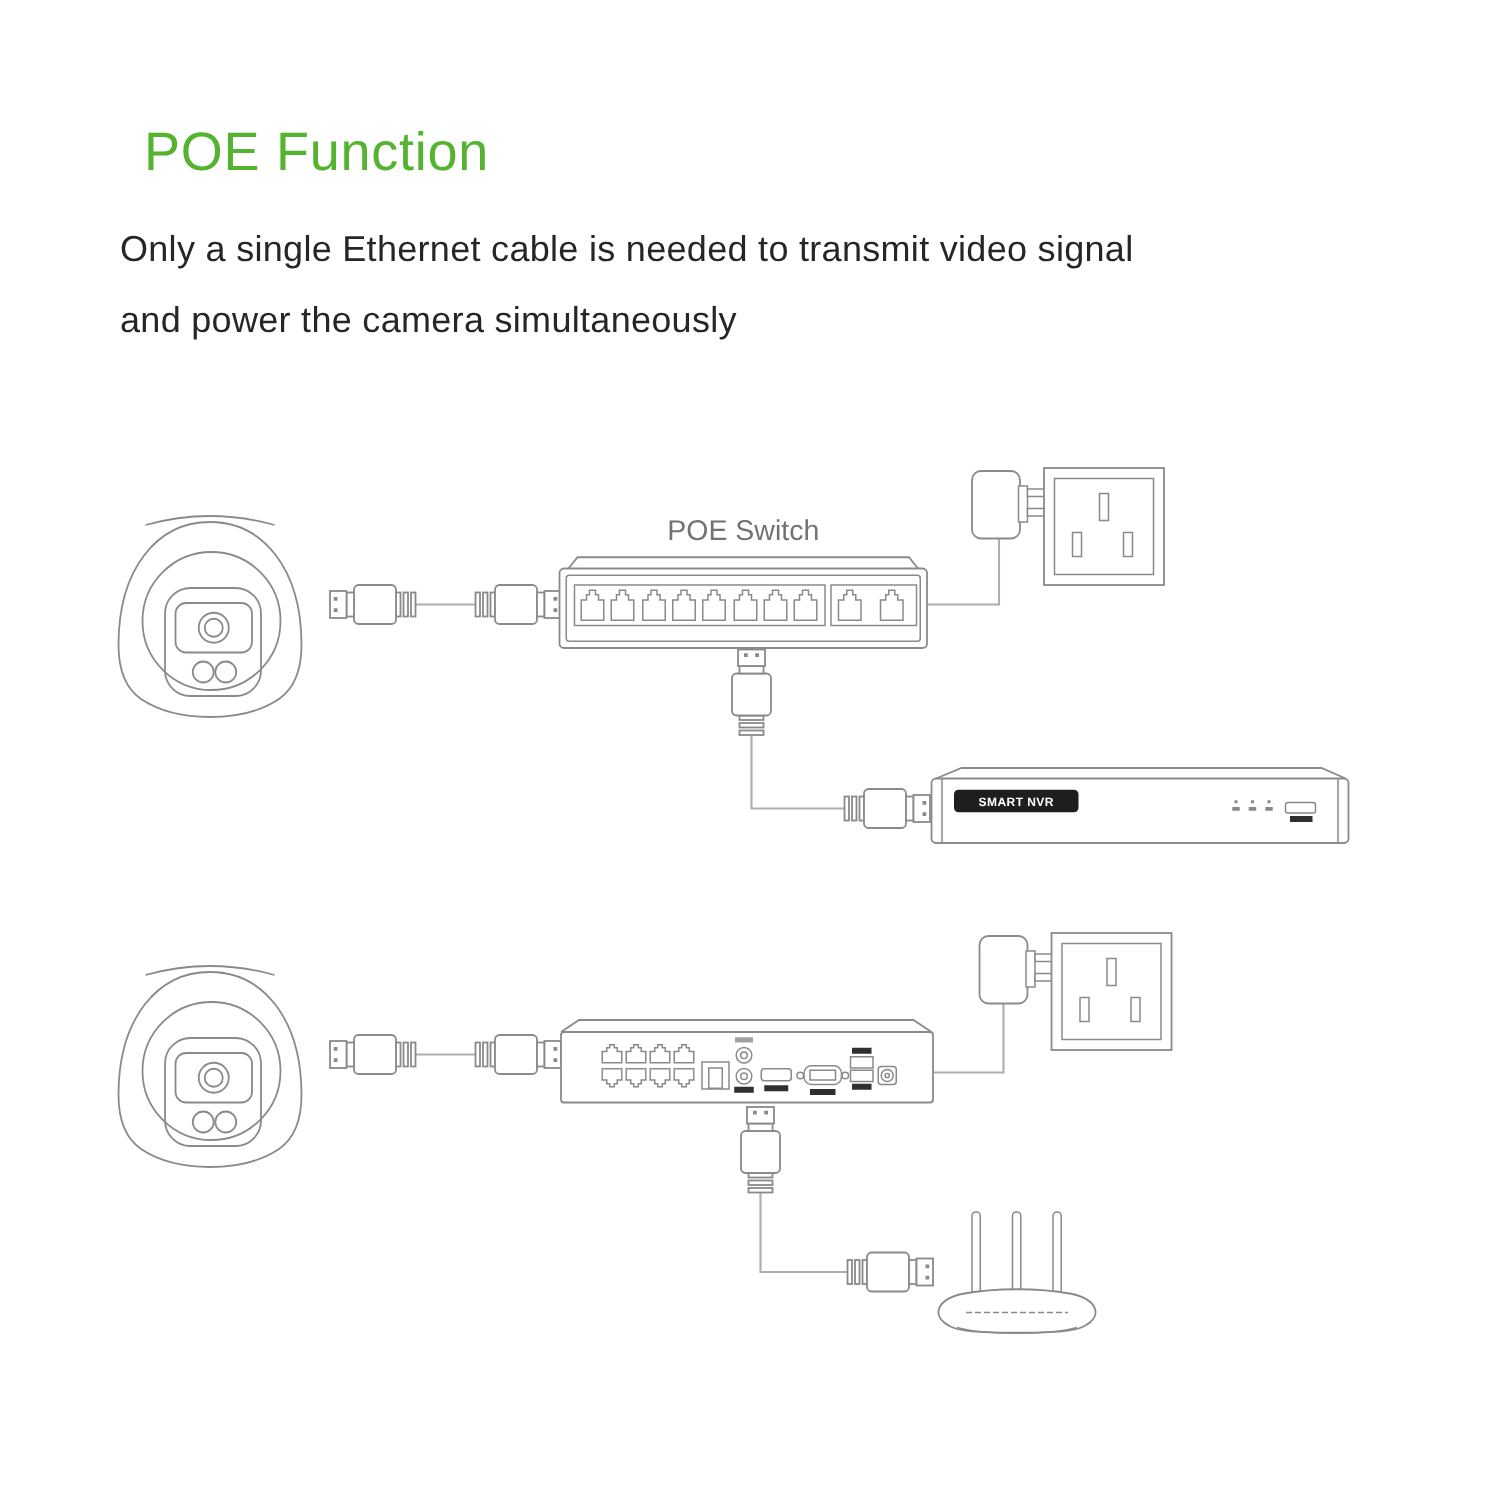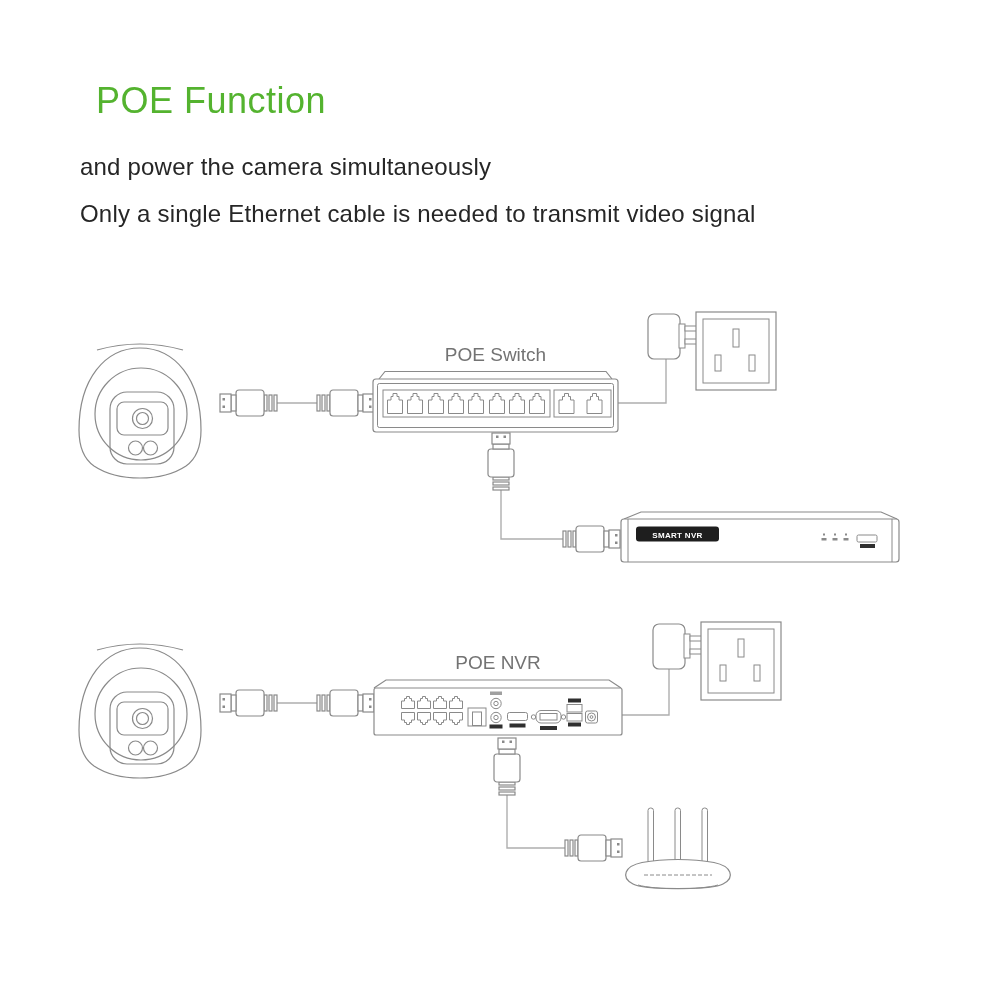--- a/index.html
+++ b/index.html
@@ -24,26 +24,25 @@
   .badge-text{fill:#ffffff;font-family:"Liberation Sans",sans-serif;font-size:8px;
               font-weight:bold;letter-spacing:.3px;text-anchor:middle;}
 </style>
 </head>
 <body>
 
 <div class="canvas">
 
   <div class="page-title">POE Function</div>
   <div class="subtitle">
+    <div>Only a single Ethernet cable is needed to transmit video signal</div>
     <div>and power the camera simultaneously</div>
-    <div>Only a single Ethernet cable is needed to transmit video signal</div>
   </div>
 
   <div class="dev-label label-switch">POE Switch</div>
-  <div class="dev-label label-nvr">POE NVR</div>
 
   <svg width="1000" height="1000" viewBox="0 0 1000 1000">
     <defs>
 
       <g id="conn" class="devf">
         <rect x="0" y="6" width="3" height="16"></rect>
         <rect x="5" y="6" width="3" height="16"></rect>
         <rect x="10" y="6" width="3" height="16"></rect>
         <rect x="13" y="1" width="28" height="26" rx="3"></rect>
         <rect x="41" y="6" width="5" height="16"></rect>

